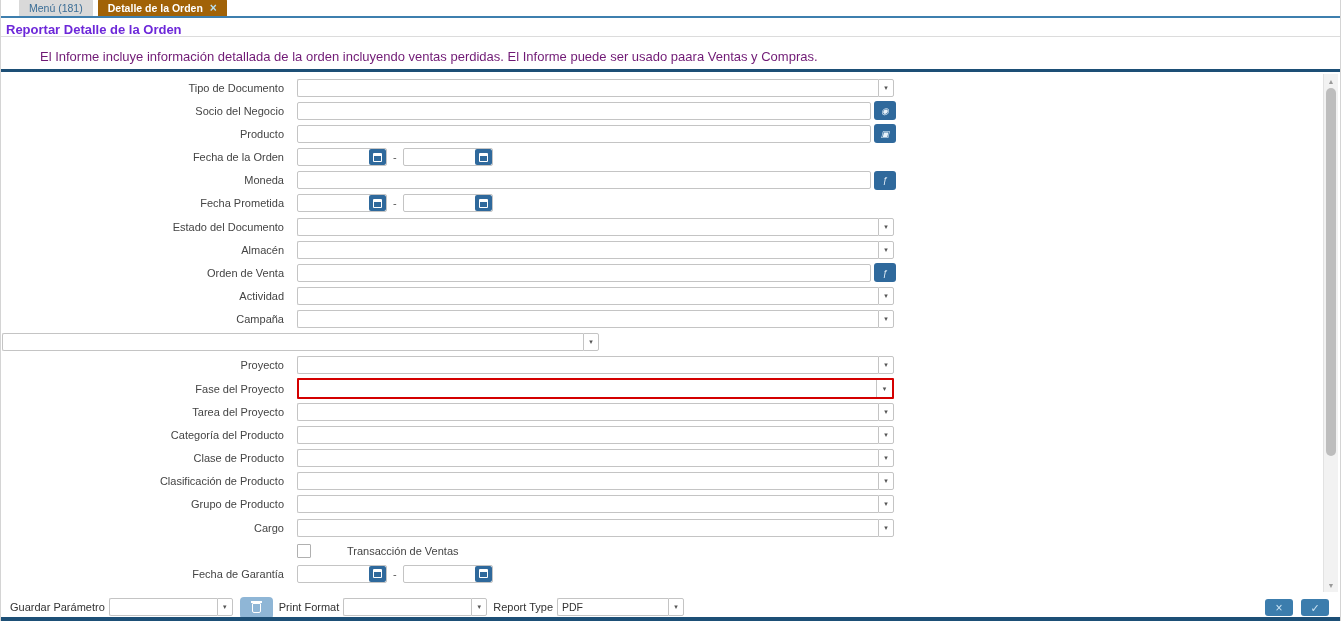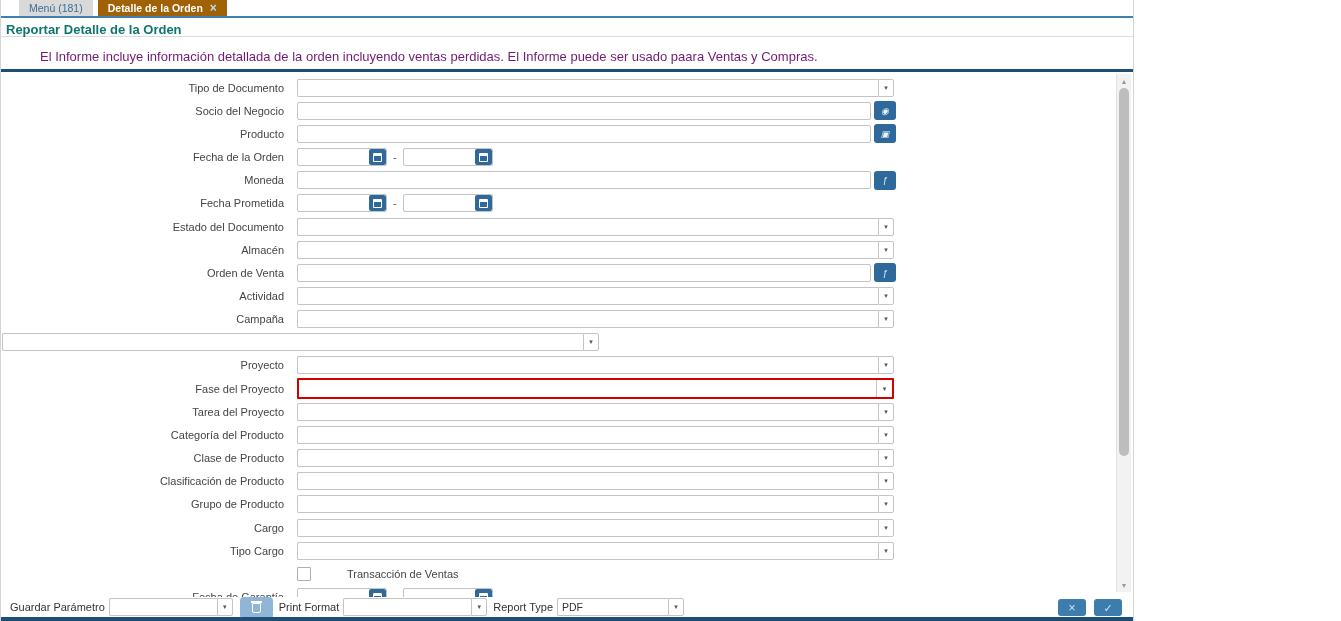--- a/index.html
+++ b/index.html
@@ -1,35 +1,35 @@
 <!DOCTYPE html>
 <html><head>
 <meta charset="utf-8">
 <style>
   * { margin:0; padding:0; box-sizing:border-box; }
   html,body { background:#ffffff; }
   body { font-family:"Liberation Sans", sans-serif; }
   .page {
-    position:relative; width:1134px; height:621px; overflow:hidden;
+    position:relative; width:1341px; height:621px; overflow:hidden;
     background:#fff; border-left:1px solid #d4d4d4; border-right:1px solid #d4d4d4;
   }
 
   
   .tabbar { position:absolute; top:0; left:0; right:0; height:18px;
     border-bottom:2px solid #3e7fae; display:flex; align-items:flex-end; }
   .tab { height:17px; display:flex; align-items:center; padding:0 10px;
     font-size:10.5px; cursor:default; }
   .tab.inactive { background:#d9d9d9; color:#3a6d96; margin-left:18px; border-radius:2px 2px 0 0; }
   .tab.active { background:#a16207; color:#ffffff; font-weight:bold; margin-left:5px; border-radius:2px 2px 0 0; }
   .tab-close { margin-left:7px; color:#b8dff2; font-weight:bold; font-size:12px; line-height:10px; }
 
   
   .title-row { position:absolute; top:20px; left:0; right:0; height:17px;
     border-bottom:1px solid #dcdcdc; padding-left:5px; }
-  .page-title { font-size:13px; font-weight:bold; color:#0f766e; }
+  .page-title { font-size:13px; font-weight:bold; color:#6d28d9; }
   .desc-row { position:absolute; top:47px; left:0; right:0; padding-left:5px; }
   .page-desc { font-size:13px; color:#701a75;margin-left:34px; }
   .navy-divider-top { position:absolute; top:69px; left:0; right:0; height:3px; background:#1d4f76; }
   .navy-divider-bottom { position:absolute; top:617px; left:0; right:0; height:4px; background:#1d4f76; }
 
   
   .main-panel { position:absolute; top:72px; left:1px; right:18px; height:525px;
     overflow:hidden; background:#fff; padding-top:4px; }
   .row { height:23.17px; display:flex; align-items:center; }
   .row-label { width:295px; text-align:right; padding-right:13px; font-size:11px; color:#444; white-space:nowrap; }
@@ -331,31 +331,20 @@
         <div class="control">
           <div class="combo">
             <div class="combo-input"></div>
             <div class="combo-btn">
               <span>▾</span>
             </div>
           </div>
         </div>
       </div>
       <div class="row">
-        <div class="row-label">Tipo Cargo</div>
-        <div class="control">
-          <div class="combo">
-            <div class="combo-input"></div>
-            <div class="combo-btn">
-              <span>▾</span>
-            </div>
-          </div>
-        </div>
-      </div>
-      <div class="row">
         <div class="row-label"></div>
         <div class="control">
           <div class="checkbox-box"></div>
           <span class="checkbox-label">Transacción de Ventas</span>
         </div>
       </div>
       <div class="row">
         <div class="row-label">Fecha de Garantía</div>
         <div class="control">
           <div class="date-field">

